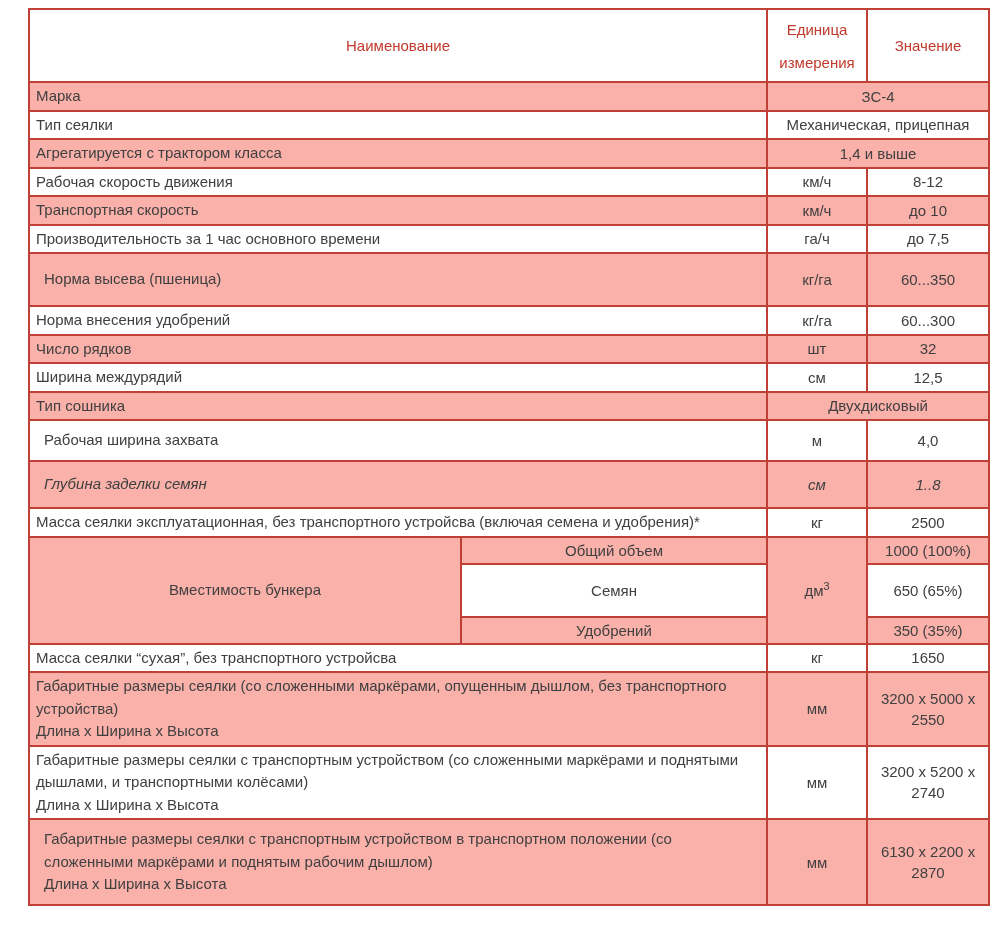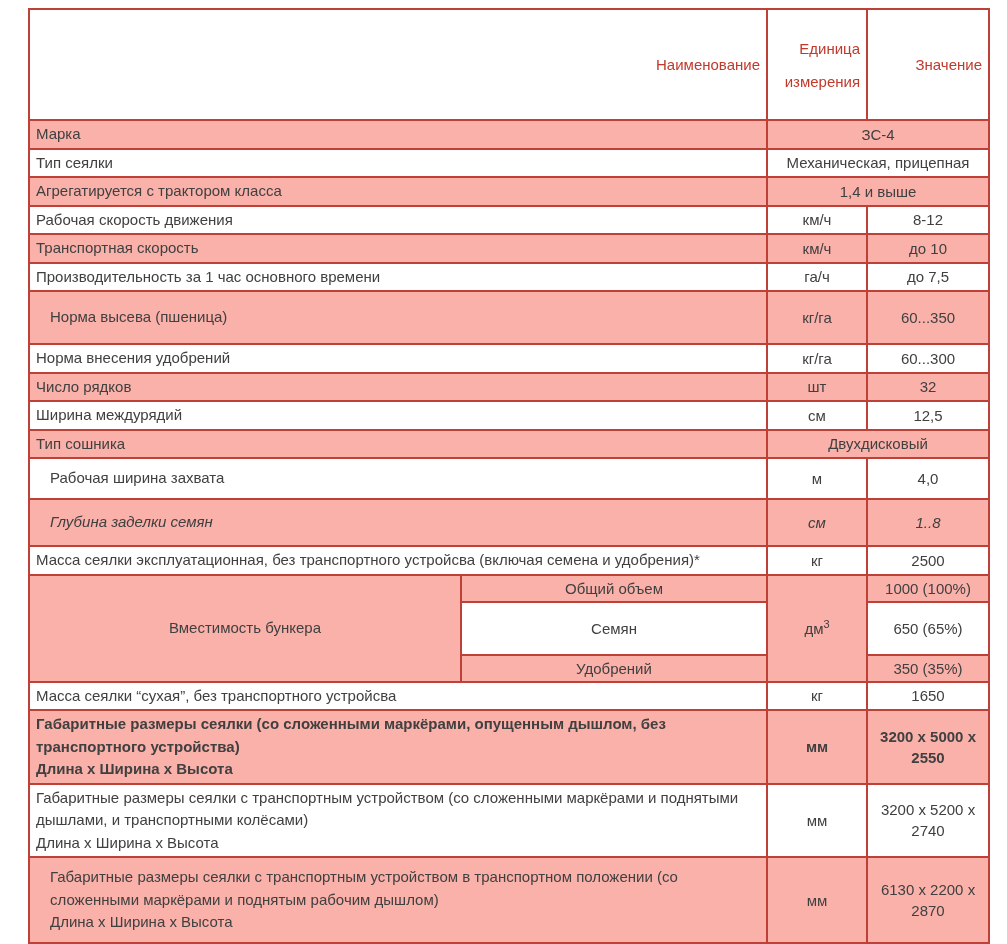--- a/index.html
+++ b/index.html
@@ -26,30 +26,30 @@
     border: 2px solid #bf4036;
     box-sizing: border-box;
     padding: 2px 6px;
     vertical-align: middle;
     overflow: hidden;
   }
   thead th {
     background: #ffffff;
     color: #c0392b;
     font-weight: normal;
-    text-align: right;
+    text-align: center;
     line-height: 2.2;
-    height: 111px;
+    height: 73px;
   }
   td.c-name {
     text-align: left;
     padding-left: 9px;
     line-height: 1.5;
   }
-  td.c-name.indent { padding-left: 20px; }
+  td.c-name.indent { padding-left: 14px; }
   td.c-unit, td.c-val, td.c-sub {
     text-align: center;
     line-height: 1.4;
   }
   .bg-pink  { background: #fab1aa; }
   .bg-white { background: #ffffff; }
   
   td.blk   { border: 3px solid #000000; }
   td.blk-d { border: 3px solid #000000; border-right: 2px solid #bf4036; }
   sup { font-size: 11px; }
@@ -151,21 +151,21 @@
         </tr>
         <tr style="height: 26px;">
           <td class="c-sub blk bg-pink">Удобрений</td>
           <td class="c-val blk-d bg-pink">350 (35%)</td>
         </tr>
         <tr style="height: 26px;">
           <td class="c-name bg-white" colspan="2">Масса сеялки “сухая”, без транспортного устройсва</td>
           <td class="c-unit bg-white">кг</td>
           <td class="c-val bg-white">1650</td>
         </tr>
-        <tr style="height: 66px; font-weight: bold;">
+        <tr style="height: 66px;">
           <td class="c-name bg-pink" colspan="2">
             <div>Габаритные размеры сеялки (со сложенными маркёрами, опущенным дышлом, без транспортного устройства)</div>
             <div>Длина х Ширина х Высота</div>
           </td>
           <td class="c-unit bg-pink">мм</td>
           <td class="c-val bg-pink">3200 х 5000 х 2550</td>
         </tr>
         <tr style="height: 66px;">
           <td class="c-name bg-white" colspan="2">
             <div>Габаритные размеры сеялки с транспортным устройством (со сложенными маркёрами и поднятыми дышлами, и транспортными колёсами)</div>

